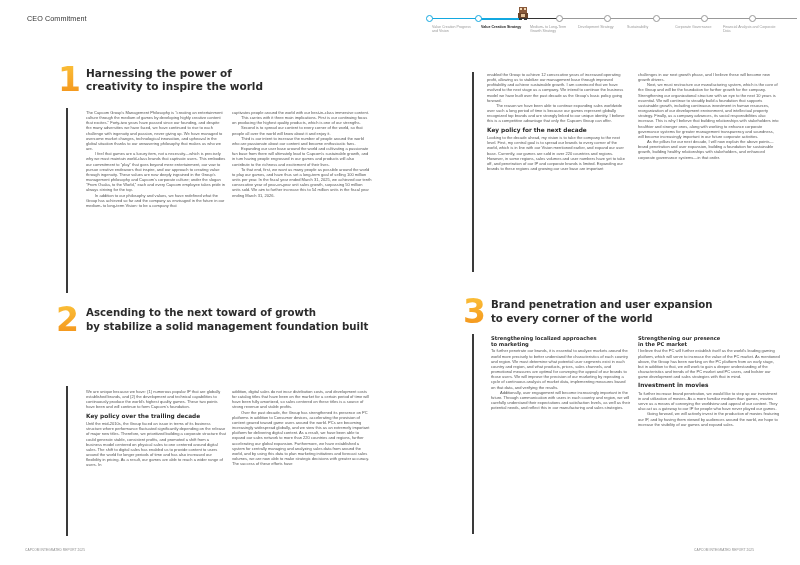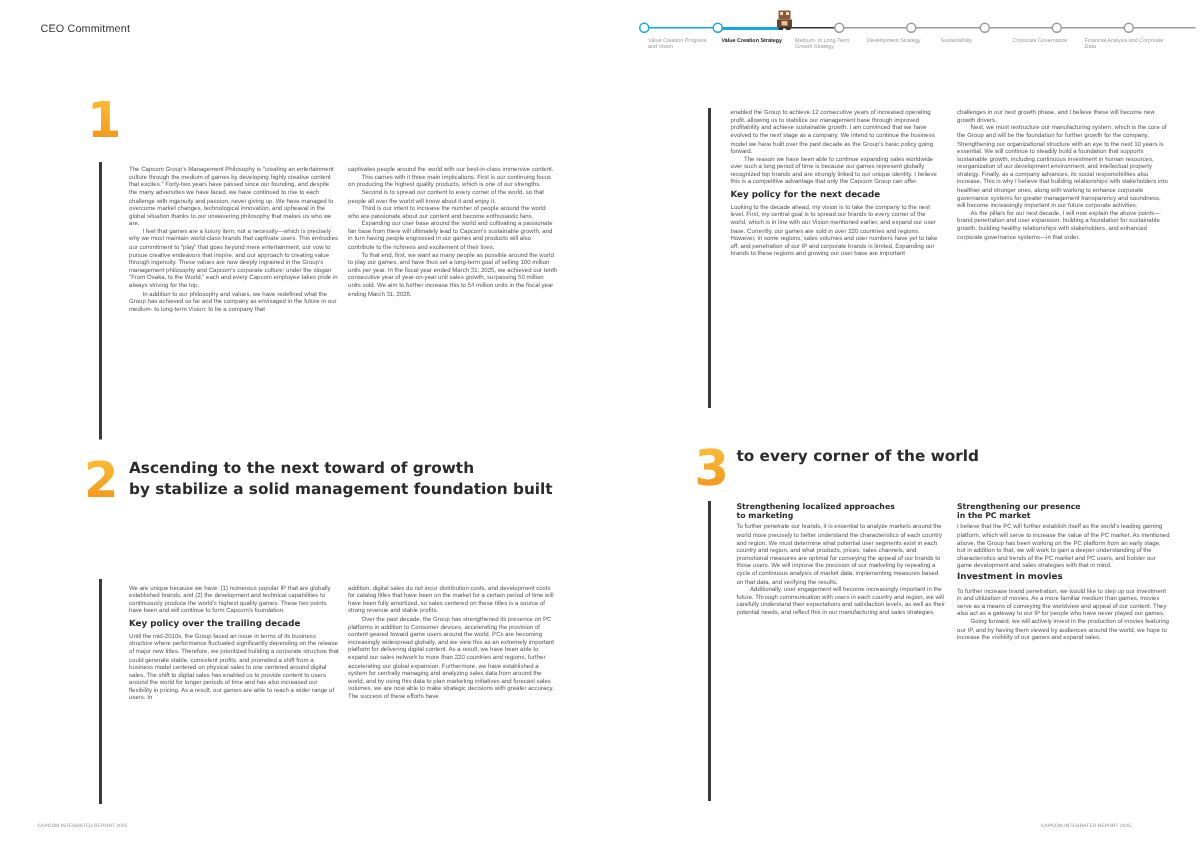--- a/index.html
+++ b/index.html
@@ -64,20 +64,22 @@
   <div class="nav-label current" style="left:55px;">Value Creation Strategy</div>
   <div class="nav-label" style="left:104px;">Medium- to Long-Term Growth Strategy</div>
   <div class="nav-label" style="left:152px;">Development Strategy</div>
   <div class="nav-label" style="left:201px;">Sustainability</div>
   <div class="nav-label" style="left:249px;">Corporate Governance</div>
   <div class="nav-label" style="left:297px; width:60px;">Financial Analysis and Corporate Data</div>
 </div>
 
 <div class="big-num" style="left:58px; top:62px; font-size:33px; line-height:36px;">1</div>
 <div class="heading" style="left:86px; top:67px; font-size:10.5px; line-height:13px;">
+  <div>Harnessing the power of</div>
+  <div>creativity to inspire the world</div>
 </div>
 <div class="vbar" style="left:66px; top:108px; height:185px;"></div>
 
 <div class="col" style="left:86px; top:110px; width:140px;">
   <p>The Capcom Group's Management Philosophy is "creating an entertainment culture through the medium of games by developing highly creative content that excites." Forty-two years have passed since our founding, and despite the many adversities we have faced, we have continued to rise to each challenge with ingenuity and passion, never giving up. We have managed to overcome market changes, technological innovation, and upheaval in the global situation thanks to our unwavering philosophy that makes us who we are.</p>
   <p class="ind">I feel that games are a luxury item, not a necessity—which is precisely why we must maintain world-class brands that captivate users. This embodies our commitment to "play" that goes beyond mere entertainment, our vow to pursue creative endeavors that inspire, and our approach to creating value through ingenuity. These values are now deeply ingrained in the Group's management philosophy and Capcom's corporate culture; under the slogan "From Osaka, to the World," each and every Capcom employee takes pride in always striving for the top.</p>
   <p class="ind">In addition to our philosophy and values, we have redefined what the Group has achieved so far and the company as envisaged in the future in our medium- to long-term Vision: to be a company that</p>
 </div>
 
 <div class="col" style="left:232px; top:110px; width:140px;">
@@ -116,20 +118,21 @@
   <p>Until the mid-2010s, the Group faced an issue in terms of its business structure where performance fluctuated significantly depending on the release of major new titles. Therefore, we prioritized building a corporate structure that could generate stable, consistent profits, and promoted a shift from a business model centered on physical sales to one centered around digital sales. The shift to digital sales has enabled us to provide content to users around the world for longer periods of time and has also increased our flexibility in pricing. As a result, our games are able to reach a wider range of users. In</p>
 </div>
 
 <div class="col" style="left:232px; top:389px; width:140px;">
   <p>addition, digital sales do not incur distribution costs, and development costs for catalog titles that have been on the market for a certain period of time will have been fully amortized, so sales centered on these titles is a source of strong revenue and stable profits.</p>
   <p class="ind">Over the past decade, the Group has strengthened its presence on PC platforms in addition to Consumer devices, accelerating the provision of content geared toward game users around the world. PCs are becoming increasingly widespread globally, and we view this as an extremely important platform for delivering digital content. As a result, we have been able to expand our sales network to more than 220 countries and regions, further accelerating our global expansion. Furthermore, we have established a system for centrally managing and analyzing sales data from around the world, and by using this data to plan marketing initiatives and forecast sales volumes, we are now able to make strategic decisions with greater accuracy. The success of these efforts have</p>
 </div>
 
 <div class="big-num" style="left:463px; top:294px; font-size:33px; line-height:36px;">3</div>
 <div class="heading" style="left:491px; top:298px; font-size:10.2px; line-height:14px;">
+  <div>Brand penetration and user expansion</div>
   <div>to every corner of the world</div>
 </div>
 <div class="vbar" style="left:472px; top:334px; height:200px;"></div>
 
 <div class="col" style="left:491px; top:335px; width:140px;">
   <div class="subhead sm">
     <div>Strengthening localized approaches</div>
     <div>to marketing</div>
   </div>
   <p>To further penetrate our brands, it is essential to analyze markets around the world more precisely to better understand the characteristics of each country and region. We must determine what potential user segments exist in each country and region, and what products, prices, sales channels, and promotional measures are optimal for conveying the appeal of our brands to those users. We will improve the precision of our marketing by repeating a cycle of continuous analysis of market data, implementing measures based on that data, and verifying the results.</p>

